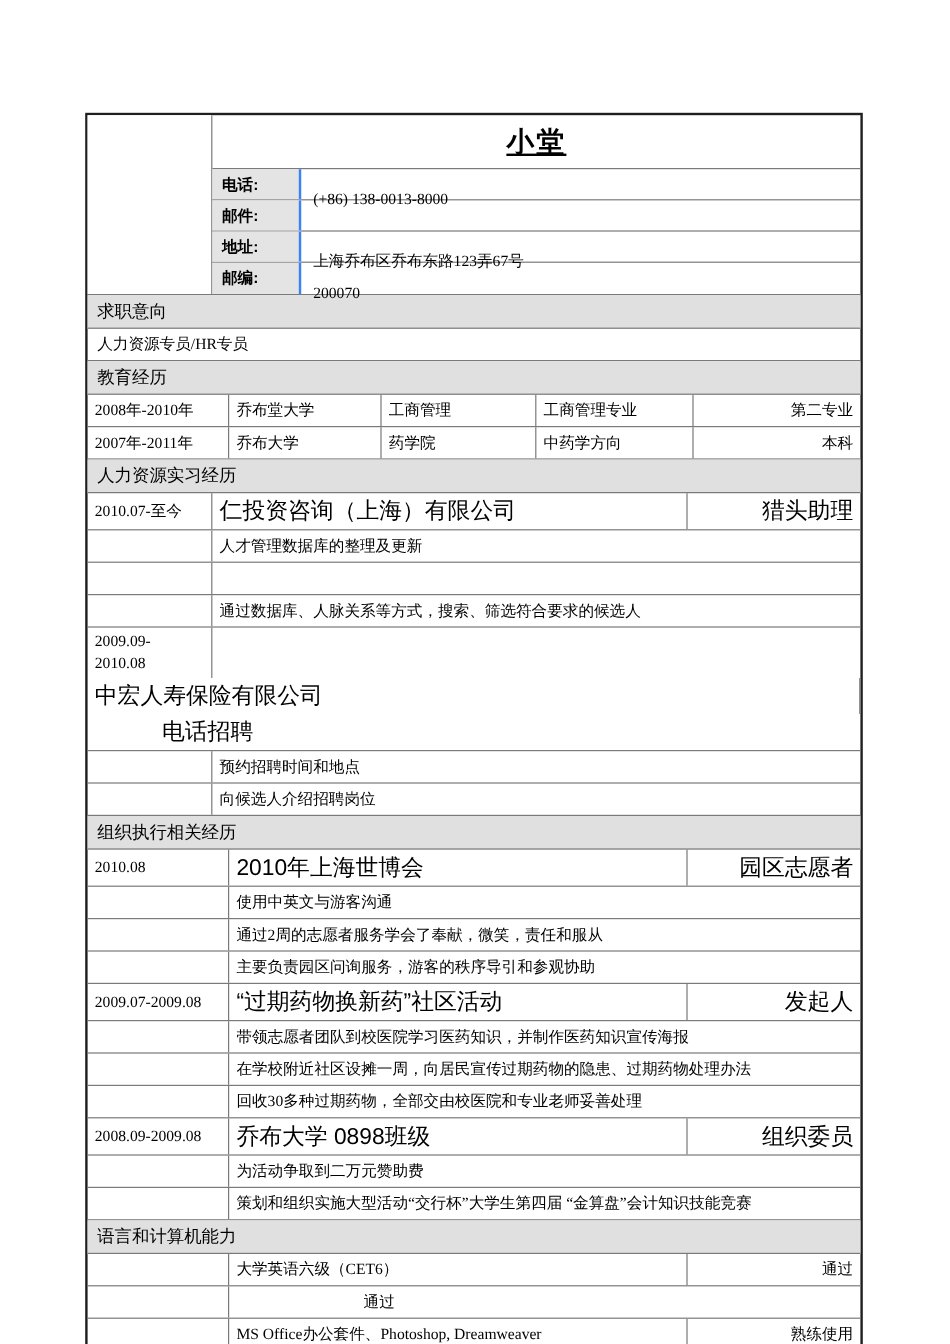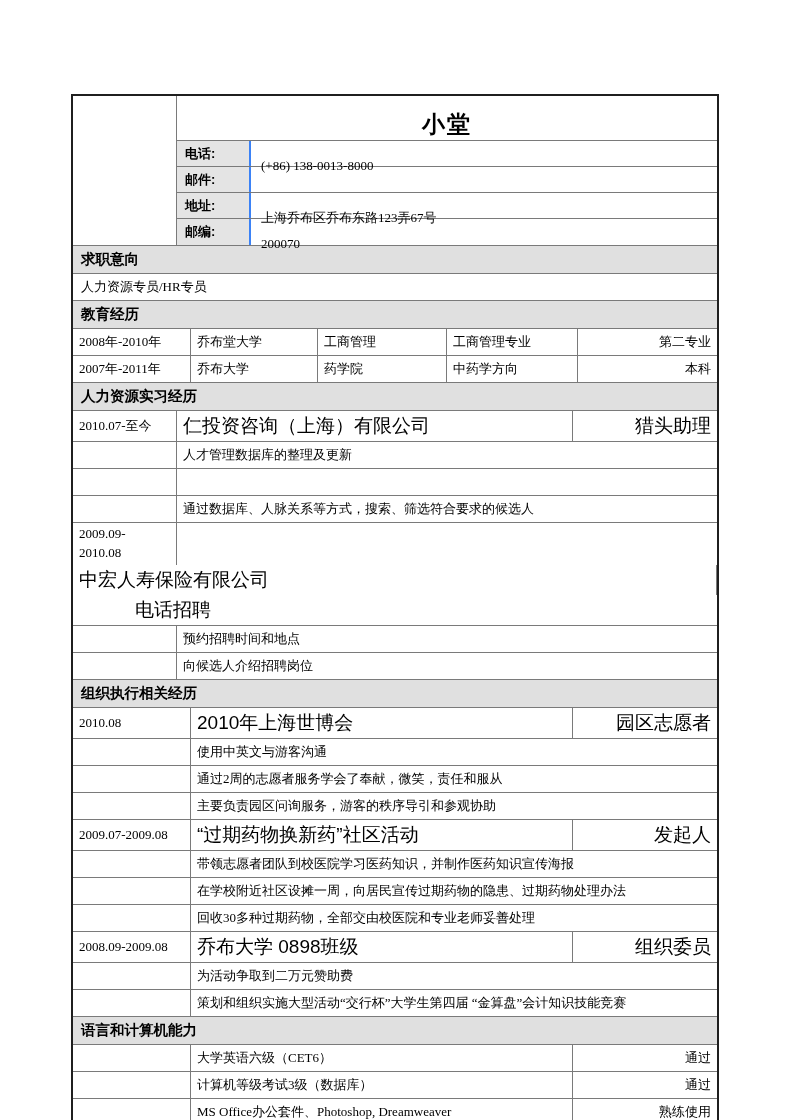--- a/index.html
+++ b/index.html
@@ -21,41 +21,41 @@
   .resume > * { border-bottom:1px solid #7a7a7a; }
   .resume > *:last-child { border-bottom:none; }
 
   
   .top-block { display:flex; }
   .photo-cell { width:104px; border-right:1px solid #7a7a7a; background:#fff; }
   .top-right { flex:1; display:flex; flex-direction:column; }
   .top-right > * { border-bottom:1px solid #7a7a7a; }
   .top-right > *:last-child { border-bottom:none; }
   .name-row {
-    height:45px; display:flex; align-items:flex-end; justify-content:center;
+    height:45px; display:flex; align-items:center; justify-content:center;text-decoration:underline;
   }
   .name {
     font-family:"Liberation Sans","DejaVu Sans",sans-serif;
     font-weight:bold; font-size:23px; letter-spacing:2px;
   }
   .contact-row { display:flex; height:26px; }
   .contact-label {
     width:74px; background:#e4e4e4; border-right:2px solid #3b82f6;
     display:flex; align-items:center; padding-left:8px;
     font-family:"Liberation Sans","DejaVu Sans",sans-serif;
     font-weight:bold; font-size:13px;
   }
   .contact-value { flex:1; display:flex; align-items:center; padding-left:10px;margin-top:24px; }
 
   
   .section-header {
     height:28px; background:#e0e0e0;
     display:flex; align-items:center; padding-left:8px;
     font-family:"Liberation Sans","DejaVu Sans",sans-serif;
-    font-weight:bold; font-size:14.5px;
+    font-weight:normal; font-size:14.5px;
   }
 
   
   .row { display:flex; min-height:27px; }
   .row.tall { min-height:45px;flex-direction:column; }
   .cell { display:flex; align-items:center; padding:2px 6px; }
   .vr { border-right:1px solid #7a7a7a; }
   .flex1 { flex:1; }
   .right { justify-content:flex-end; text-align:right; }
   .boldsans {
@@ -212,21 +212,20 @@
 
     <div class="section-header">语言和计算机能力</div>
 
     <div class="row">
       <div class="cell vr c-date2"></div>
       <div class="cell vr flex1">大学英语六级（CET6）</div>
       <div class="cell right c-role">通过</div>
     </div>
     <div class="row">
       <div class="cell vr c-date2"></div>
-      <div class="cell vr flex1">计算机等级考试3级（数据库）</div>
       <div class="cell right c-role">通过</div>
     </div>
     <div class="row">
       <div class="cell vr c-date2"></div>
       <div class="cell vr flex1">MS Office办公套件、Photoshop, Dreamweaver</div>
       <div class="cell right c-role">熟练使用</div>
     </div>
 
     <div class="section-header">获奖经历</div>
 

